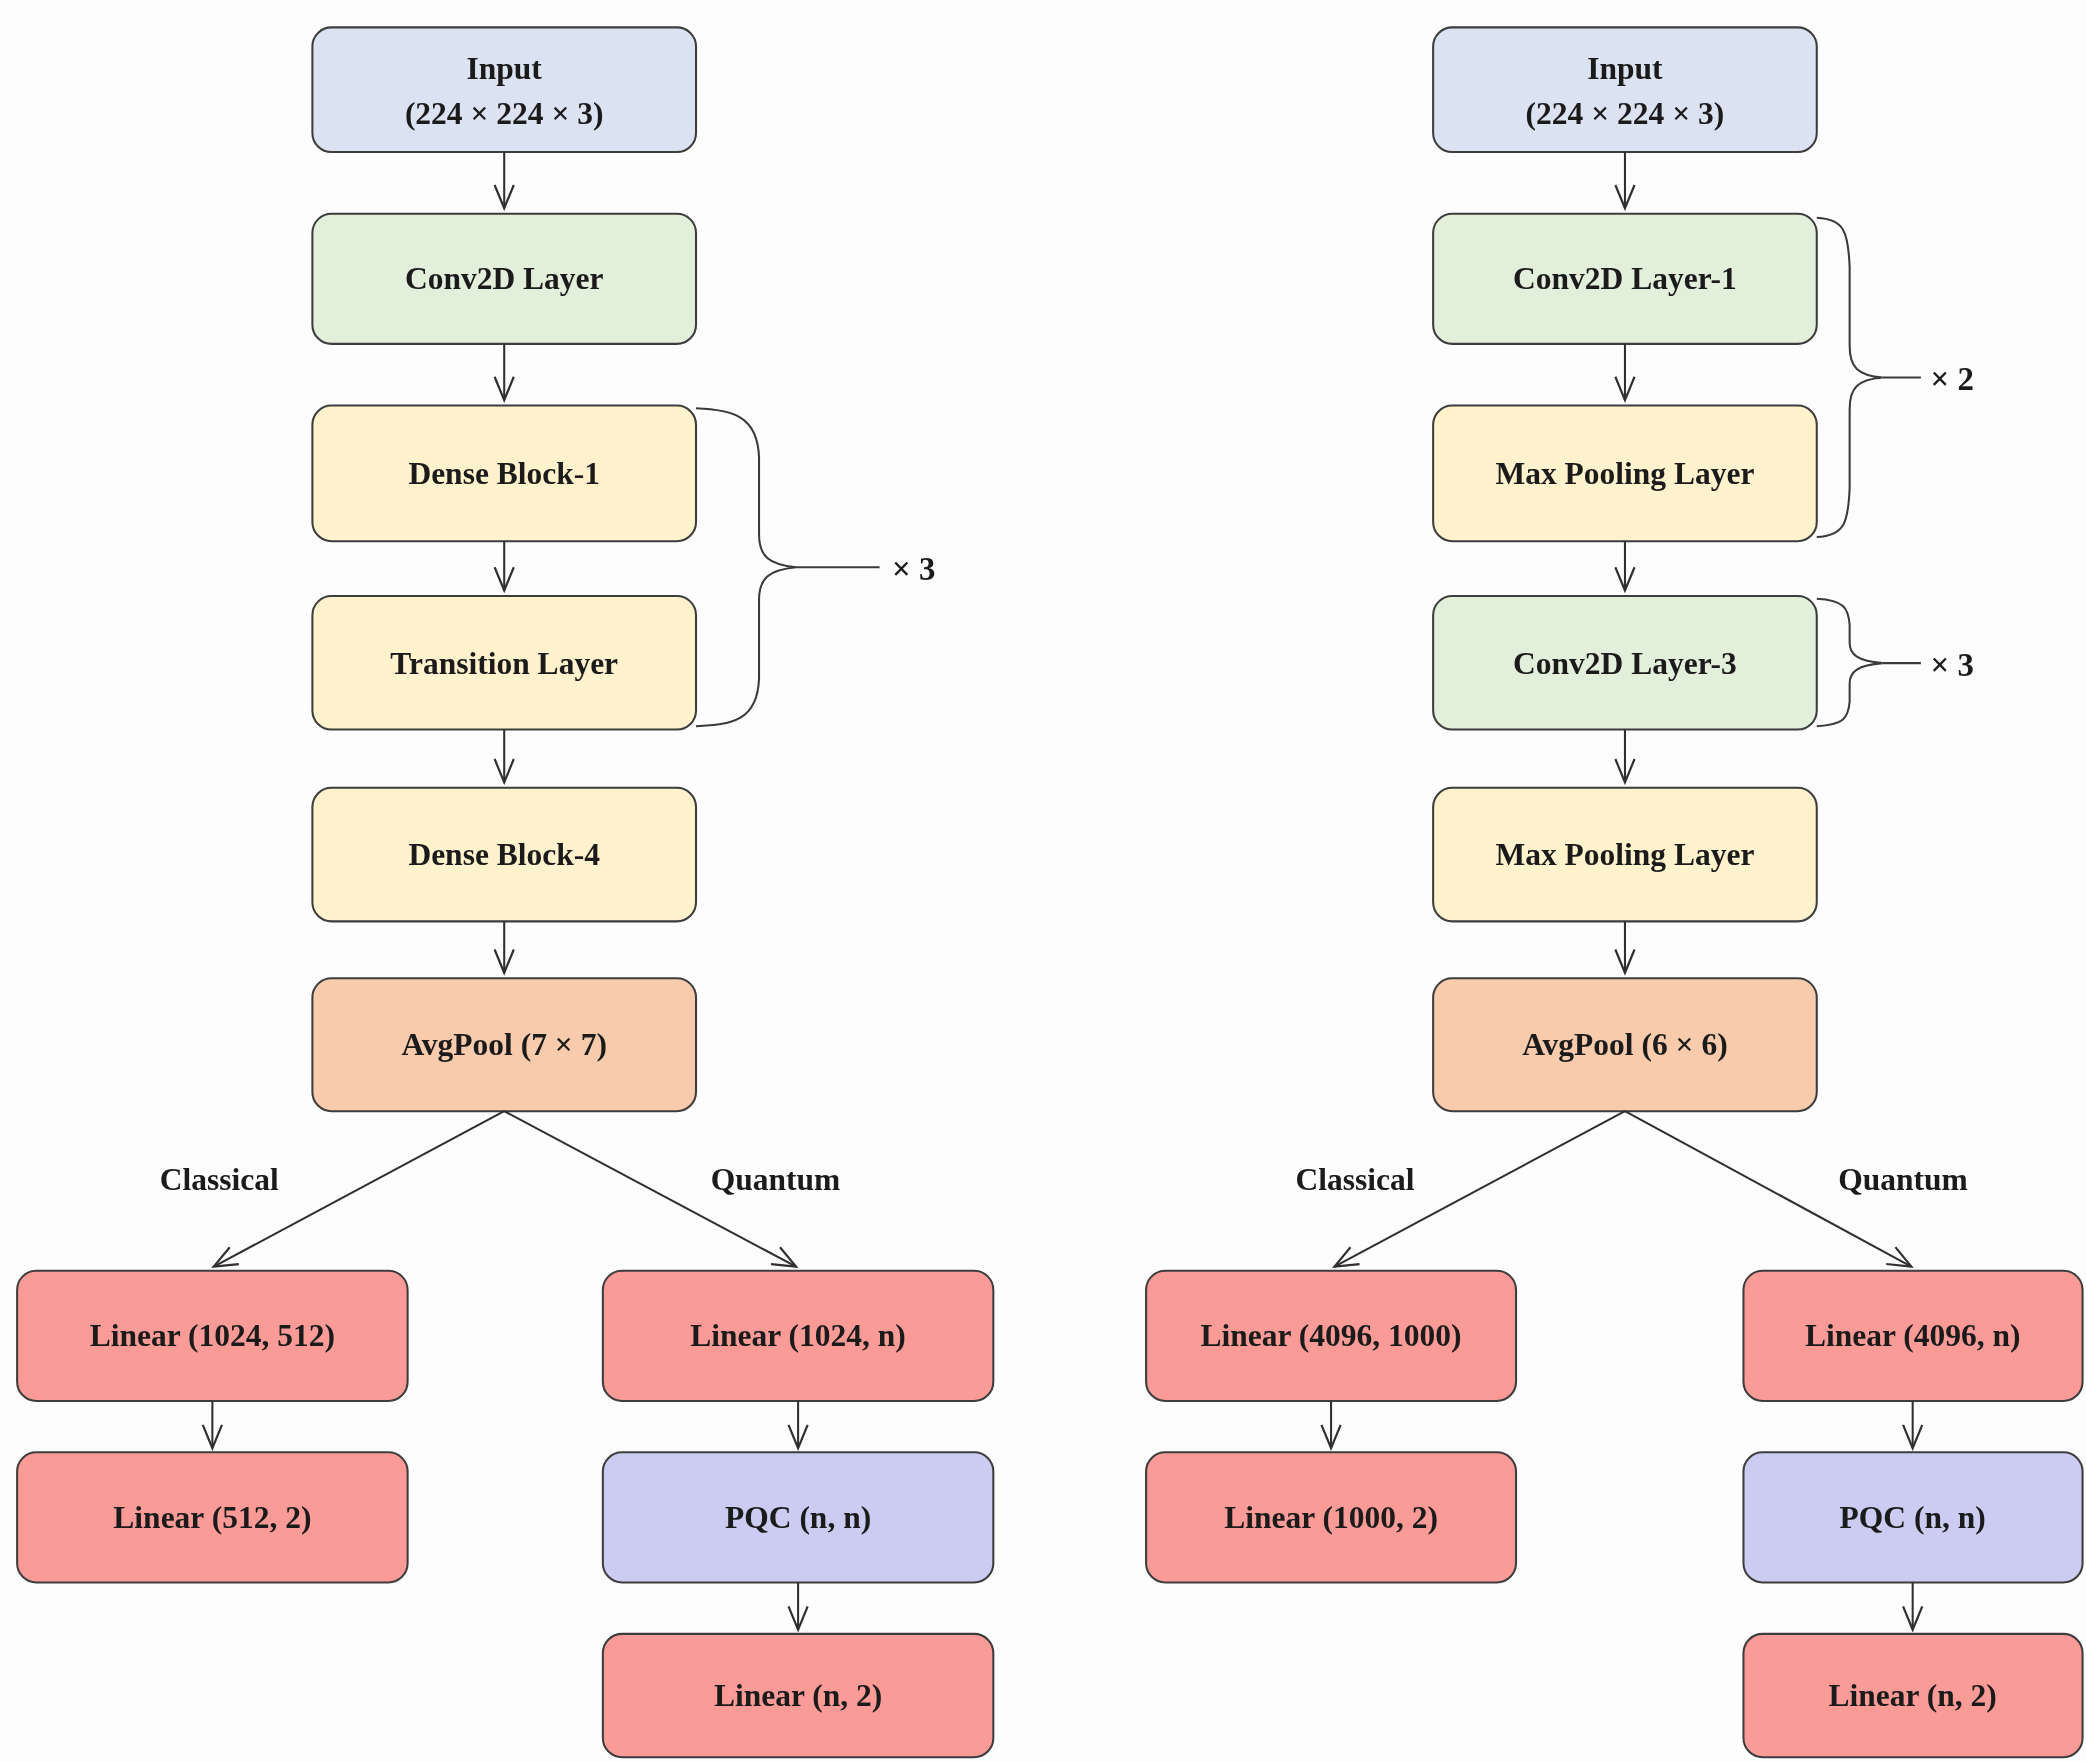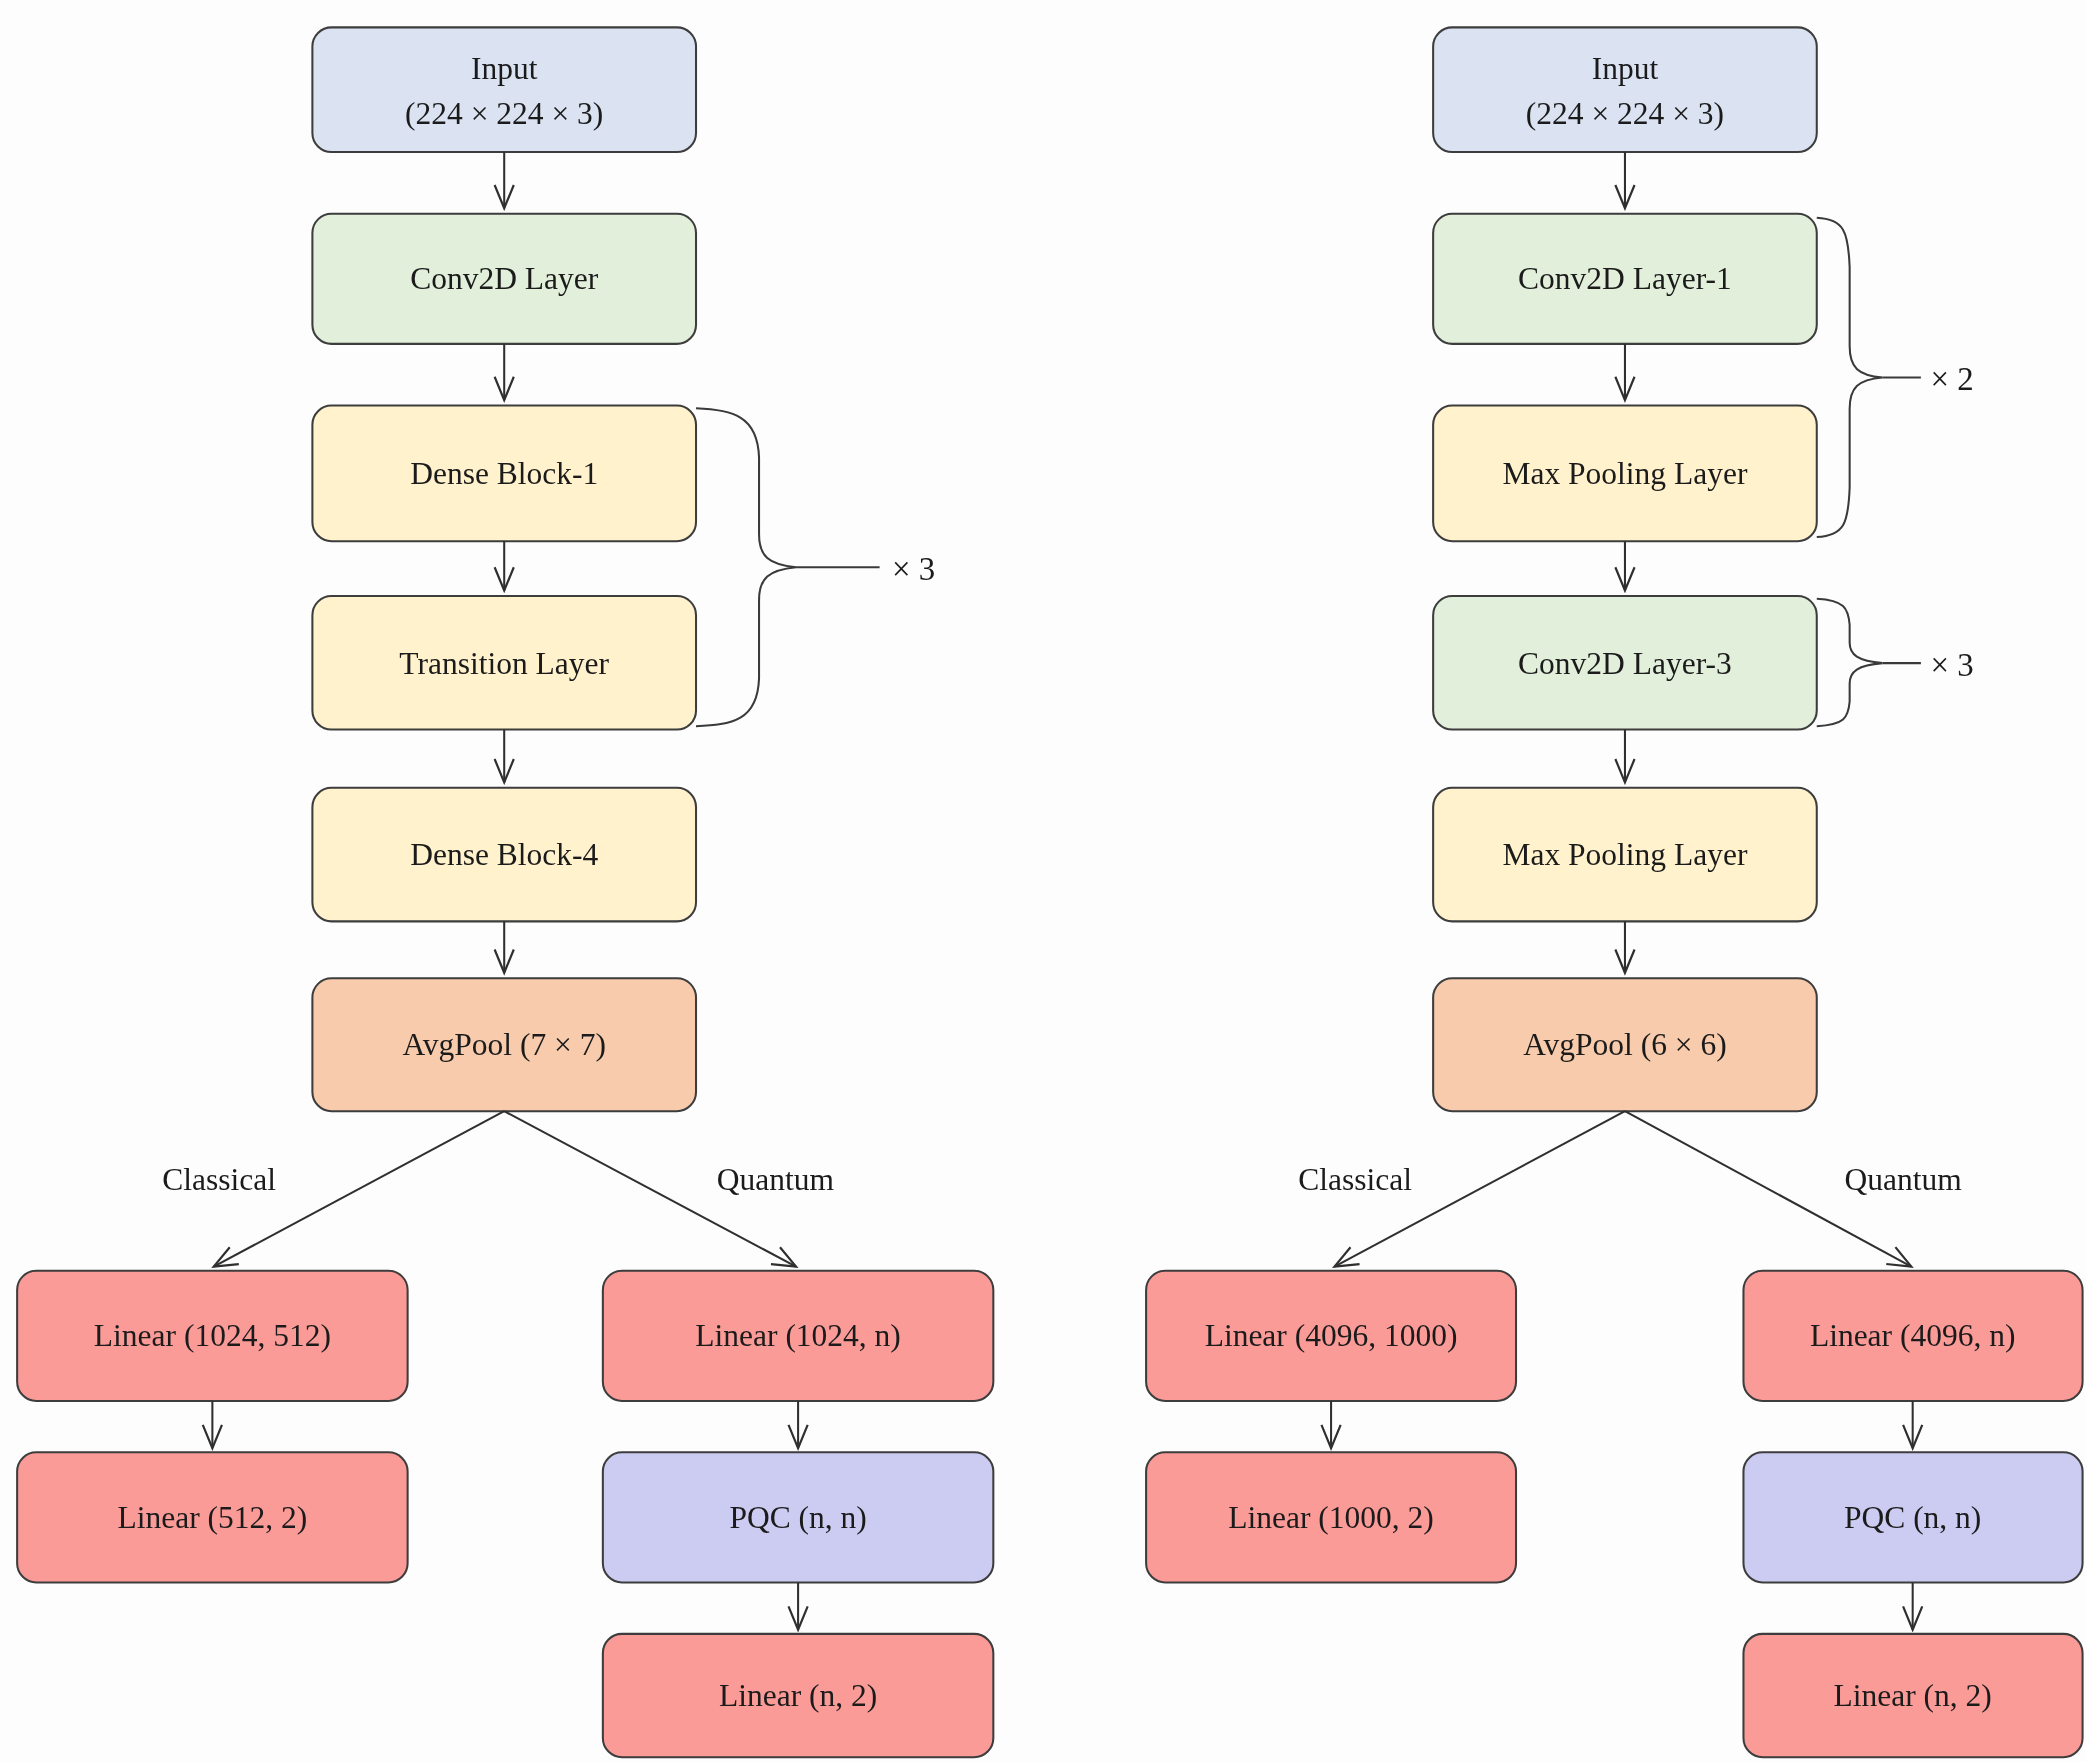--- a/index.html
+++ b/index.html
@@ -1,16 +1,16 @@
 <!DOCTYPE html>
 <html style="font-size:11px"><head>
 <meta charset="utf-8">
 <style>
   html,body{margin:0;padding:0;background:#fdfdfe;}
-  .diagram-wrap{width:100%;}
+  .diagram-wrap{width:100%;font-weight:bold;}
   svg{display:block;width:100%;height:auto;background:#fdfdfe;}
   .box{stroke:#3d3d3d;stroke-width:3;}
   .fill-input{fill:#dbe3f3;}
   .fill-conv{fill:#e2efda;}
   .fill-block{fill:#fff2cc;}
   .fill-avgpool{fill:#f7cbac;}
   .fill-linear{fill:#fb9b98;}
   .fill-pqc{fill:#ccccf2;}
   .t{font-family:"Liberation Serif","DejaVu Serif",serif;font-size:46px;fill:#1b1b1b;
      text-anchor:middle;dominant-baseline:central;}

